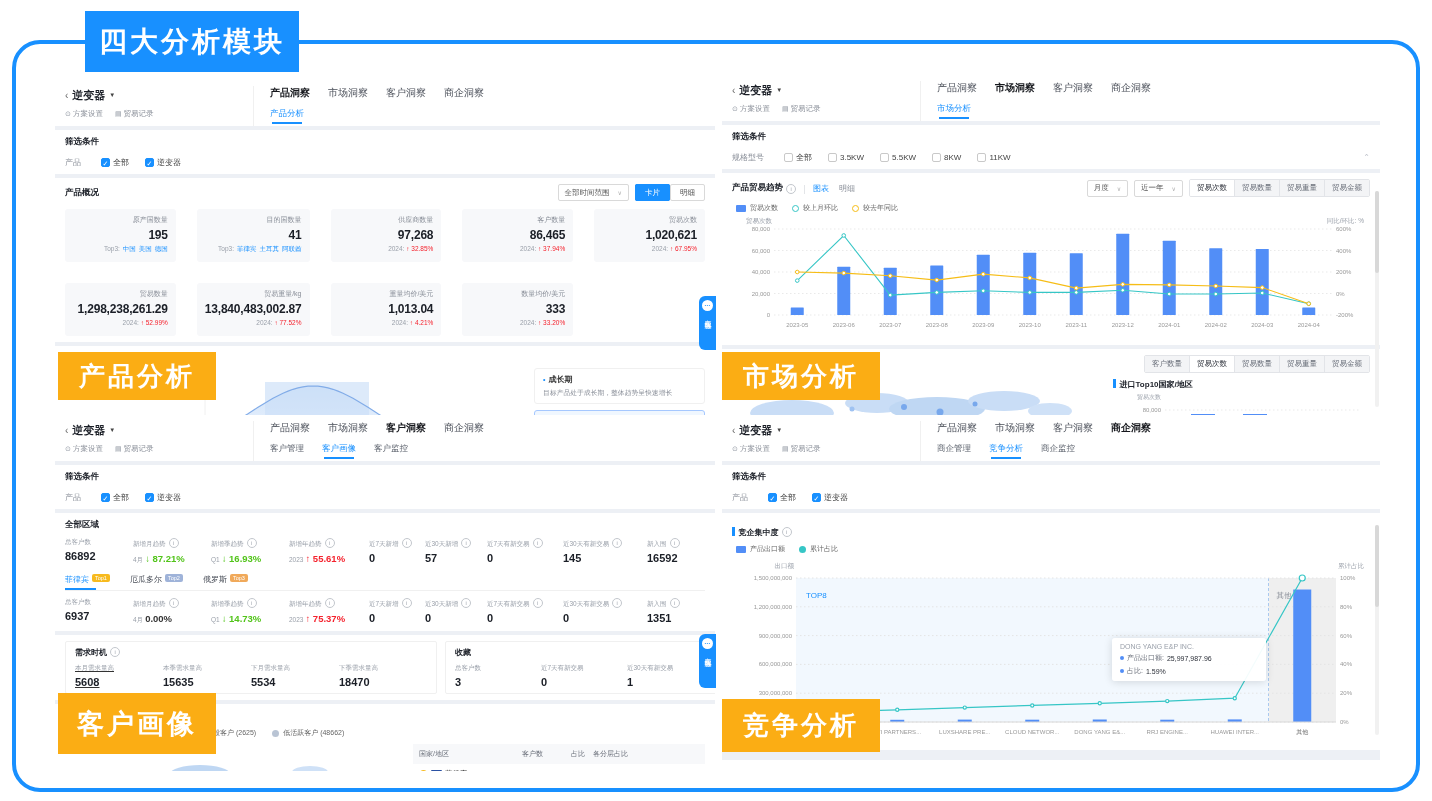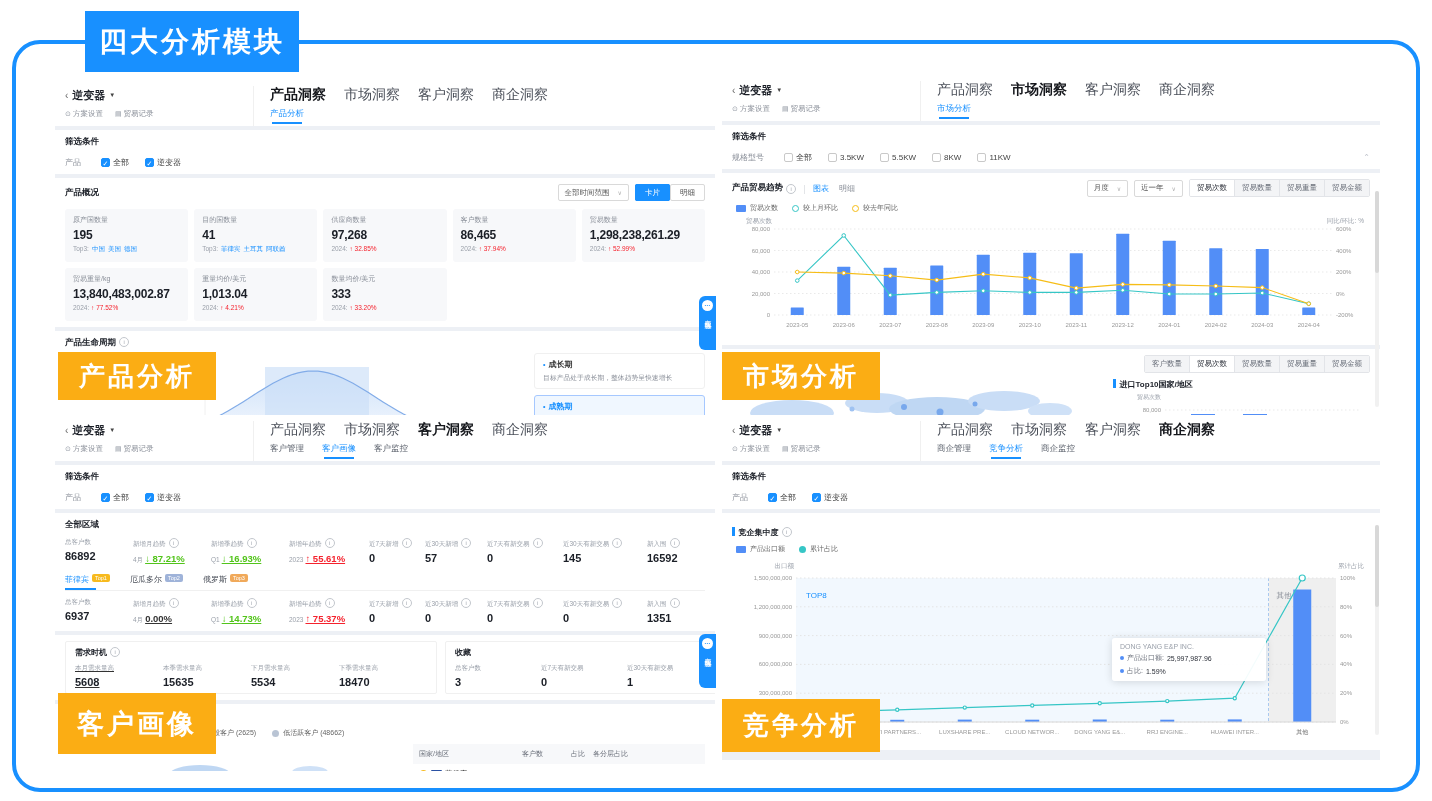--- a/index.html
+++ b/index.html
@@ -25,21 +25,21 @@
 
   .ph{background:#fff;display:flex;padding:6px 10px 0 10px;height:40px;}
   .ph-left{width:188px;}
   .ph-right{flex:1;border-left:1px solid #F0F0F0;padding-left:16px;}
   .ph-r1{display:flex;align-items:center;height:18px;gap:4px;}
   .back{color:#666;font-size:10px;}
   .ph-title{font-size:11px;font-weight:bold;color:#1b1f27;}
   .ph-caret{font-size:6px;color:#444;}
   .ph-links{display:flex;gap:12px;margin-top:5px;font-size:7.5px;color:#8a8f99;}
   .ph-links .mini-icon{font-size:7px;margin-right:2px;color:#9aa0aa;}
-  .tabs{display:flex;gap:18px;height:18px;align-items:flex-end;font-size:14px;color:#4a4f59;}
+  .tabs{display:flex;gap:18px;height:18px;align-items:flex-start;font-size:10px;color:#4a4f59;}
   .tab.active{font-weight:bold;color:#16181d;}
   .subtabs{display:flex;gap:18px;margin-top:4px;font-size:8.5px;color:#595f6a;}
   .subtab{position:relative;padding-bottom:4px;}
   .subtab.active{color:#1890FF;}
   .subtab.active::after{content:"";position:absolute;left:2px;right:2px;bottom:0;height:2px;background:#1890FF;}
 
   .sec{background:#fff;margin-top:4px;padding:6px 10px;}
   .sec-title{font-size:8.5px;font-weight:bold;color:#20242c;}
   .info-i{display:inline-block;width:8px;height:8px;line-height:8px;border:1px solid #c3c7cd;border-radius:50%;
           color:#9aa0aa;font-size:5.5px;text-align:center;margin-left:3px;font-weight:normal;font-style:normal;vertical-align:1px;}
@@ -55,21 +55,21 @@
   .select{border:1px solid #d9d9d9;border-radius:2px;font-size:7.5px;color:#555;padding:2.5px 6px;
           display:inline-flex;gap:8px;align-items:center;background:#fff;}
   .sel-caret{color:#b0b0b0;font-size:6px;}
   .btn{font-size:7.5px;padding:3px 9px;border:1px solid #d9d9d9;color:#555;background:#fff;border-radius:2px;}
   .btn.primary{background:#1890FF;border-color:#1890FF;color:#fff;}
   .btn-group{display:flex;border:1px solid #E2E4E8;border-radius:2px;overflow:hidden;}
   .g-item{font-size:7.5px;padding:3px 7px;background:#F3F4F6;color:#6a6f7a;border-right:1px solid #E2E4E8;}
   .g-item:last-child{border-right:none;}
   .g-item.active{background:#fff;color:#2b2f38;}
 
-  .cards{display:grid;grid-template-columns:repeat(5,1fr);gap:6px;margin-top:8px;}
+  .cards{display:grid;grid-template-columns:repeat(5,1fr);gap:21px;margin-top:8px;text-align:right;}
   .card{background:#F7F8FA;border-radius:3px;padding:6px 8px;height:41px;}
   .card-title{font-size:7px;color:#8a8f99;}
   .card-value{font-size:12px;font-weight:bold;color:#1b1f27;margin-top:3px;letter-spacing:-0.2px;}
   .card-sub{font-size:6.5px;color:#9aa0aa;margin-top:3px;white-space:nowrap;}
   .card-sub .lnk{color:#1890FF;margin-left:3px;}
   .up{color:#F5222D;} .down{color:#52C41A;} .flat{color:#333;}
 
   .life-wrap{display:flex;gap:10px;margin-top:4px;}
   .stages{width:172px;}
   .stage{border:1px solid #F0F0F0;border-radius:3px;padding:5px 8px;margin-bottom:6px;background:#fff;}
@@ -85,21 +85,21 @@
   .lg-ring{width:7px;height:7px;border-radius:50%;border:1.5px solid;background:#fff;box-sizing:border-box;}
   .lg-dot{width:7px;height:7px;border-radius:50%;}
   .vdiv{width:1px;height:9px;background:#E3E5E8;margin:0 8px;}
   .view-link{font-size:8px;color:#8a8f99;margin-right:10px;margin-top:12px;}
   .view-link.active{color:#1890FF;}
 
   .stat-grid{display:grid;grid-template-columns:68px 78px 78px 80px 56px 62px 76px 84px 1fr;margin-top:7px;}
   .st-label{font-size:6.5px;color:#9aa0aa;white-space:nowrap;}
   .st-value{font-size:11px;font-weight:bold;color:#1b1f27;margin-top:3px;}
   .st-prefix{font-size:6.5px;color:#9aa0aa;font-weight:normal;margin-right:2px;}
-  .st-pct{font-size:9.5px;font-weight:bold;text-decoration:underline;}
+  .st-pct{font-size:9.5px;font-weight:bold;}
   .ctabs{display:flex;gap:20px;border-bottom:1px solid #F0F0F0;margin-top:9px;}
   .ctab{font-size:8px;color:#4a4f59;padding-bottom:5px;position:relative;}
   .ctab.active{color:#1890FF;}
   .ctab.active::after{content:"";position:absolute;left:0;right:14px;bottom:0;height:2px;background:#1890FF;}
   .badge{font-size:5.5px;padding:1px 3px;border-radius:2px;color:#fff;margin-left:3px;vertical-align:2px;}
 
   .boxrow{display:flex;gap:8px;background:#fff;margin-top:4px;padding:6px 10px;}
   .dbox{border:1px solid #F0F0F0;border-radius:2px;padding:5px 9px;background:#fff;}
   .dbox-title{font-size:8px;font-weight:bold;color:#20242c;}
   .dbox-items{display:flex;margin-top:6px;}
@@ -197,20 +197,25 @@
         </div>
         <div class="card">
           <div class="card-title">供应商数量</div>
           <div class="card-value">97,268</div>
           <div class="card-sub">2024:<span class="up"> ↑ 32.85%</span></div>
         </div>
         <div class="card">
           <div class="card-title">客户数量</div>
           <div class="card-value">86,465</div>
           <div class="card-sub">2024:<span class="up"> ↑ 37.94%</span></div>
+        </div>
+        <div class="card">
+          <div class="card-title">贸易次数</div>
+          <div class="card-value">1,020,621</div>
+          <div class="card-sub">2024:<span class="up"> ↑ 67.95%</span></div>
         </div>
         <div class="card">
           <div class="card-title">贸易数量</div>
           <div class="card-value">1,298,238,261.29</div>
           <div class="card-sub">2024:<span class="up"> ↑ 52.99%</span></div>
         </div>
         <div class="card">
           <div class="card-title">贸易重量/kg</div>
           <div class="card-value">13,840,483,002.87</div>
           <div class="card-sub">2024:<span class="up"> ↑ 77.52%</span></div>

